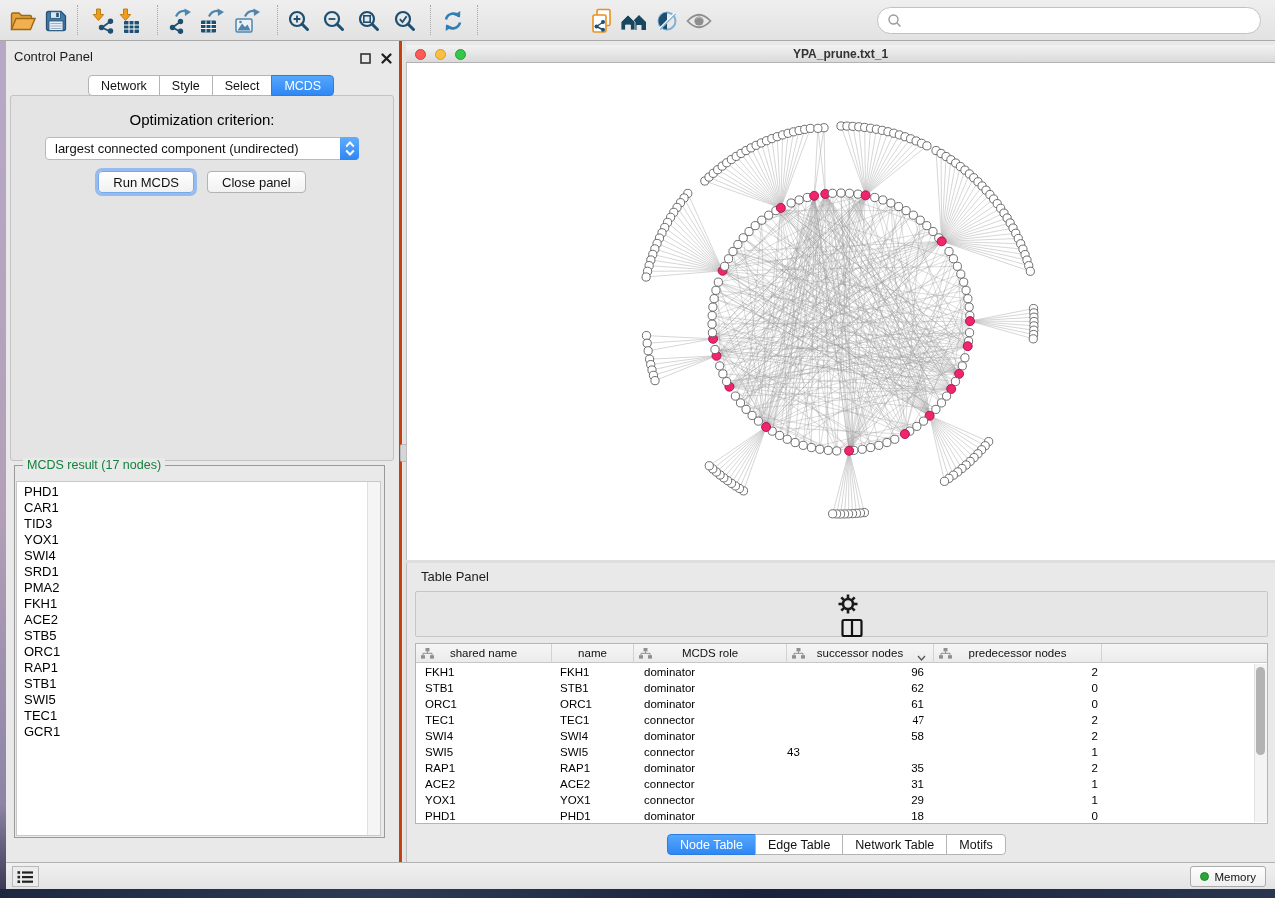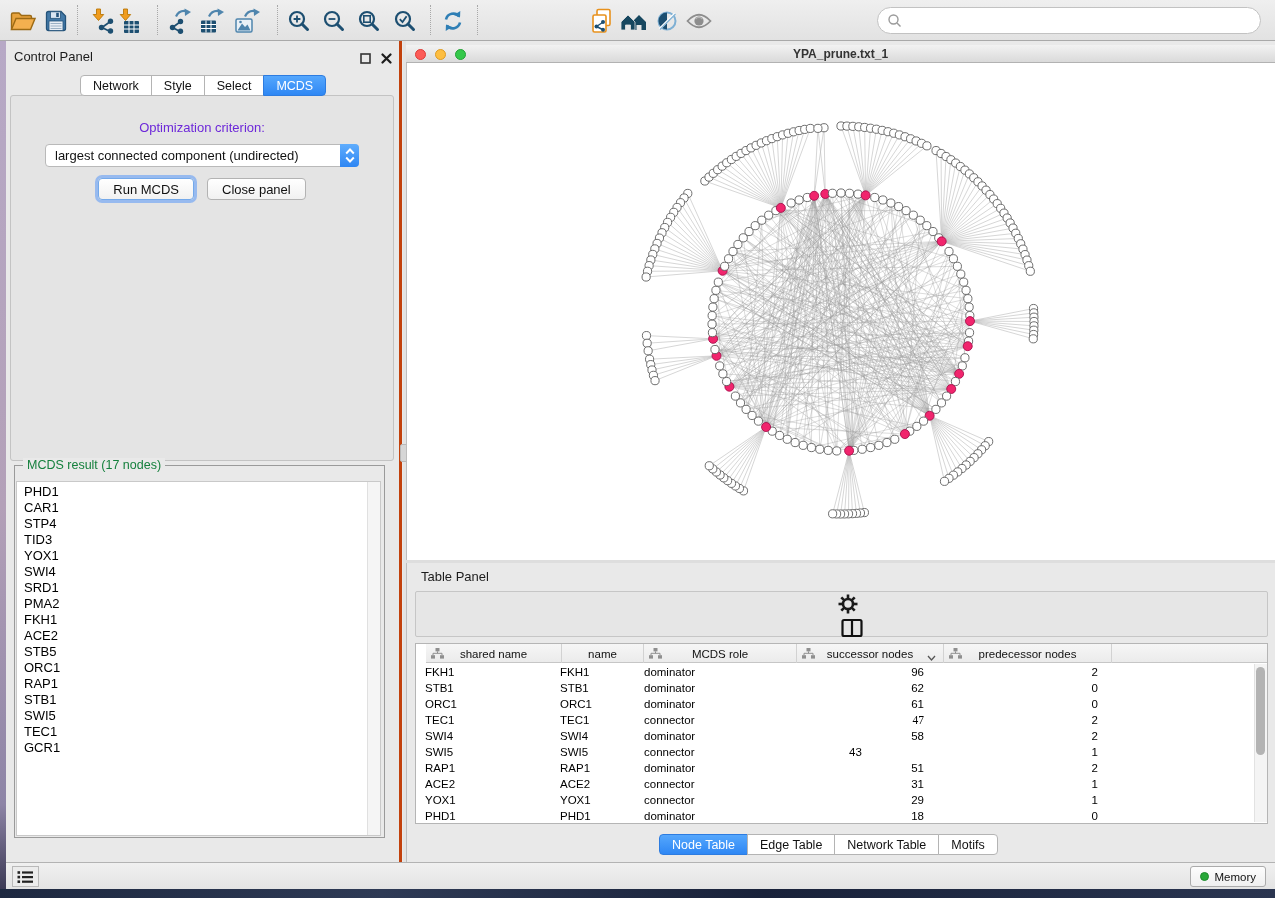--- a/index.html
+++ b/index.html
@@ -15,25 +15,25 @@
   .tsep { position:absolute; top:5px; width:0; height:30px; border-left:1px dotted #a8a8a8; }
   .searchbox { position:absolute; left:877px; top:7px; width:384px; height:27px; background:#fff; border:1px solid #c2c2c2; border-radius:14px; display:flex; align-items:center; padding-left:9px; }
   .searchbox input { border:none; outline:none; flex:1; font-size:12px; font-family:"Liberation Sans",sans-serif; background:transparent; margin-left:5px; }
 
   
   .control-panel { position:absolute; left:6px; top:41px; width:396px; height:821px; background:#e9e9e9; border-right:3px solid #c2410c; }
   .cp-title { position:absolute; left:8px; top:8px; font-size:13px; color:#1c1c1c; }
   .mini-btn { position:absolute; width:14px; height:14px; display:flex; align-items:center; justify-content:center; }
   .seg-bar { position:absolute; display:flex; z-index:3; }
   .seg-tab { height:21px; background:#fff; border:1px solid #b4b4b4; margin-left:-1px; font-size:12.5px; font-family:"Liberation Sans",sans-serif; color:#111; display:flex; align-items:center; justify-content:center; padding:0 12px; }
-  .seg-tab:first-child { border-radius:4px 0 0 4px; margin-left:0; }
+  .seg-tab:first-child { border-radius:4px 0 0 4px; margin-left:8px; }
   .seg-tab:last-child { border-radius:0 4px 4px 0; }
   .seg-tab.active { background:linear-gradient(#55a7fd,#2e87f4); border-color:#2d7ce0; color:#fff; }
   .cp-inner { position:absolute; left:4px; top:54px; width:384px; height:366px; background:#e4e4e4; border:1px solid #c3c3c3; border-radius:3px; }
-  .opt-label { margin-top:24px; text-align:center; font-size:13px; color:#6d28d9; }
+  .opt-label { margin-top:15px; text-align:center; font-size:15px; color:#000000; }
   .cp-select { margin:9px auto 0; width:314px; height:23px; background:#fff; border:1px solid #b9b9b9; border-radius:4px; display:flex; align-items:center; position:relative; }
   .cp-select .val { font-size:13px; color:#111; padding-left:9px; flex:1; white-space:nowrap; overflow:hidden; }
   .stepper { width:19px; height:23px; margin:-1px -1px 0 0; background:linear-gradient(#5fadfd,#2e86f3); border-radius:0 4px 4px 0; display:flex; align-items:center; justify-content:center; }
   .btn-row { margin-top:11px; display:flex; justify-content:center; gap:13px; }
   .aqua-btn { height:22px; background:linear-gradient(#ffffff,#f1f1f1); border:1px solid #b3b3b3; border-radius:4px; font-size:13px; font-family:"Liberation Sans",sans-serif; color:#111; padding:0 14px; }
   .aqua-btn.focused { box-shadow:0 0 0 3px rgba(88,152,247,0.55); border-color:#74a9ea; }
   .mcds-box { position:absolute; left:8px; top:424px; width:371px; height:373px; border:1px solid #9a9a9a; background:#e9e9e9; }
   .mcds-box .legend { position:absolute; left:8px; top:-8px; background:#e9e9e9; padding:0 4px; font-size:12.5px; color:#15803d; }
   .mcds-list { position:absolute; left:1px; top:15px; right:3px; bottom:1px; background:#fff; border:1px solid #c9c9c9; overflow:hidden; }
   .mcds-list .inner { position:absolute; left:0; top:2px; right:13px; bottom:0; }
@@ -52,21 +52,21 @@
   .net-title { position:absolute; left:0; right:0; top:2px; text-align:center; font-size:12px; font-weight:bold; color:#333; }
   .net-canvas { position:absolute; left:0; top:22px; width:869px; height:497px; background:#fff; border-left:1px solid #bdbdbd; }
 
   
   .table-panel { position:absolute; left:406px; top:563px; width:869px; height:299px; background:#e9e9e9; border-left:1px solid #bdbdbd; }
   .tp-title { position:absolute; left:14px; top:6px; font-size:13px; color:#1c1c1c; }
   .tp-toolbar { position:absolute; left:8px; top:28px; right:7px; height:46px; background:#e6e6e6; border:1px solid #c6c6c6; border-radius:2px; display:flex; align-items:center; padding-left:16px;flex-direction:column; }
   .tp-tool { width:34px; height:34px; display:flex; align-items:center; justify-content:center; margin-right:4px; }
   .fx { font-family:"Liberation Serif",serif; font-style:italic; font-size:17px; color:#a8a8a8; }
   .tbl { position:absolute; left:8px; top:80px; right:7px; height:181px; background:#fff; border:1px solid #b5b5b5; }
-  .thead { position:absolute; left:10px; top:0; right:0; height:19px; background:linear-gradient(#f6f6f6,#ebebeb); border-bottom:1px solid #c6c6c6; display:flex; }
+  .thead { position:absolute; left:0; top:0; right:0; height:19px; background:linear-gradient(#f6f6f6,#ebebeb); border-bottom:1px solid #c6c6c6; display:flex;align-items:center; }
   .th { position:relative; height:19px; border-right:1px solid #d2d2d2; display:flex; align-items:center; justify-content:center; font-size:11.5px; color:#111; }
   .th .ticon { position:absolute; left:5px; top:4px; }
   .th .sort { position:absolute; right:7px; top:7px; }
   .tbody { position:absolute; left:0; top:20px; right:14px; bottom:0; overflow:hidden; }
   .tr { display:flex; height:16px; }
   .td { font-size:11.5px; color:#000; line-height:16px; white-space:nowrap; overflow:hidden; }
   .vscroll { position:absolute; right:0; top:20px; width:13px; bottom:1px; background:#f4f4f4; border-left:1px solid #e2e2e2; }
   .vthumb { position:absolute; left:1px; top:3px; width:9px; height:88px; background:#b3b3b3; border-radius:5px; }
   .tp-tabbar { left:252px; top:271px; }
 
@@ -255,21 +255,20 @@
       <button class="aqua-btn focused">Run MCDS</button>
       <button class="aqua-btn">Close panel</button>
     </div>
   </div>
   <div class="mcds-box">
     <div class="legend">MCDS result (17 nodes)</div>
     <div class="mcds-list">
       <div class="inner" id="mcds-items">
           <div class="list-item">PHD1</div>
           <div class="list-item">CAR1</div>
-          <div class="list-item">STP4</div>
           <div class="list-item">TID3</div>
           <div class="list-item">YOX1</div>
           <div class="list-item">SWI4</div>
           <div class="list-item">SRD1</div>
           <div class="list-item">PMA2</div>
           <div class="list-item">FKH1</div>
           <div class="list-item">ACE2</div>
           <div class="list-item">STB5</div>
           <div class="list-item">ORC1</div>
           <div class="list-item">RAP1</div>
@@ -1104,28 +1103,28 @@
           <div class="td" style="width: 136px; text-align: left; padding-left: 9px;">SWI4</div>
           <div class="td" style="width: 82px; text-align: left; padding-left: 8px;">SWI4</div>
           <div class="td" style="width: 153px; text-align: left; padding-left: 10px;">dominator</div>
           <div class="td" style="width: 147px; text-align: right; padding-right: 10px;">58</div>
           <div class="td" style="width: 168px; text-align: right; padding-right: 4px;">2</div>
         </div>
         <div class="tr">
           <div class="td" style="width: 136px; text-align: left; padding-left: 9px;">SWI5</div>
           <div class="td" style="width: 82px; text-align: left; padding-left: 8px;">SWI5</div>
           <div class="td" style="width: 153px; text-align: left; padding-left: 10px;">connector</div>
-          <div class="td" style="width: 147px; text-align: center; padding-right: 10px;">43</div>
+          <div class="td" style="width: 147px; text-align: left; padding-right: 10px;">43</div>
           <div class="td" style="width: 168px; text-align: right; padding-right: 4px;">1</div>
         </div>
         <div class="tr">
           <div class="td" style="width: 136px; text-align: left; padding-left: 9px;">RAP1</div>
           <div class="td" style="width: 82px; text-align: left; padding-left: 8px;">RAP1</div>
           <div class="td" style="width: 153px; text-align: left; padding-left: 10px;">dominator</div>
-          <div class="td" style="width: 147px; text-align: right; padding-right: 10px;">51</div>
+          <div class="td" style="width: 147px; text-align: right; padding-right: 10px;">35</div>
           <div class="td" style="width: 168px; text-align: right; padding-right: 4px;">2</div>
         </div>
         <div class="tr">
           <div class="td" style="width: 136px; text-align: left; padding-left: 9px;">ACE2</div>
           <div class="td" style="width: 82px; text-align: left; padding-left: 8px;">ACE2</div>
           <div class="td" style="width: 153px; text-align: left; padding-left: 10px;">connector</div>
           <div class="td" style="width: 147px; text-align: right; padding-right: 10px;">31</div>
           <div class="td" style="width: 168px; text-align: right; padding-right: 4px;">1</div>
         </div>
         <div class="tr">

